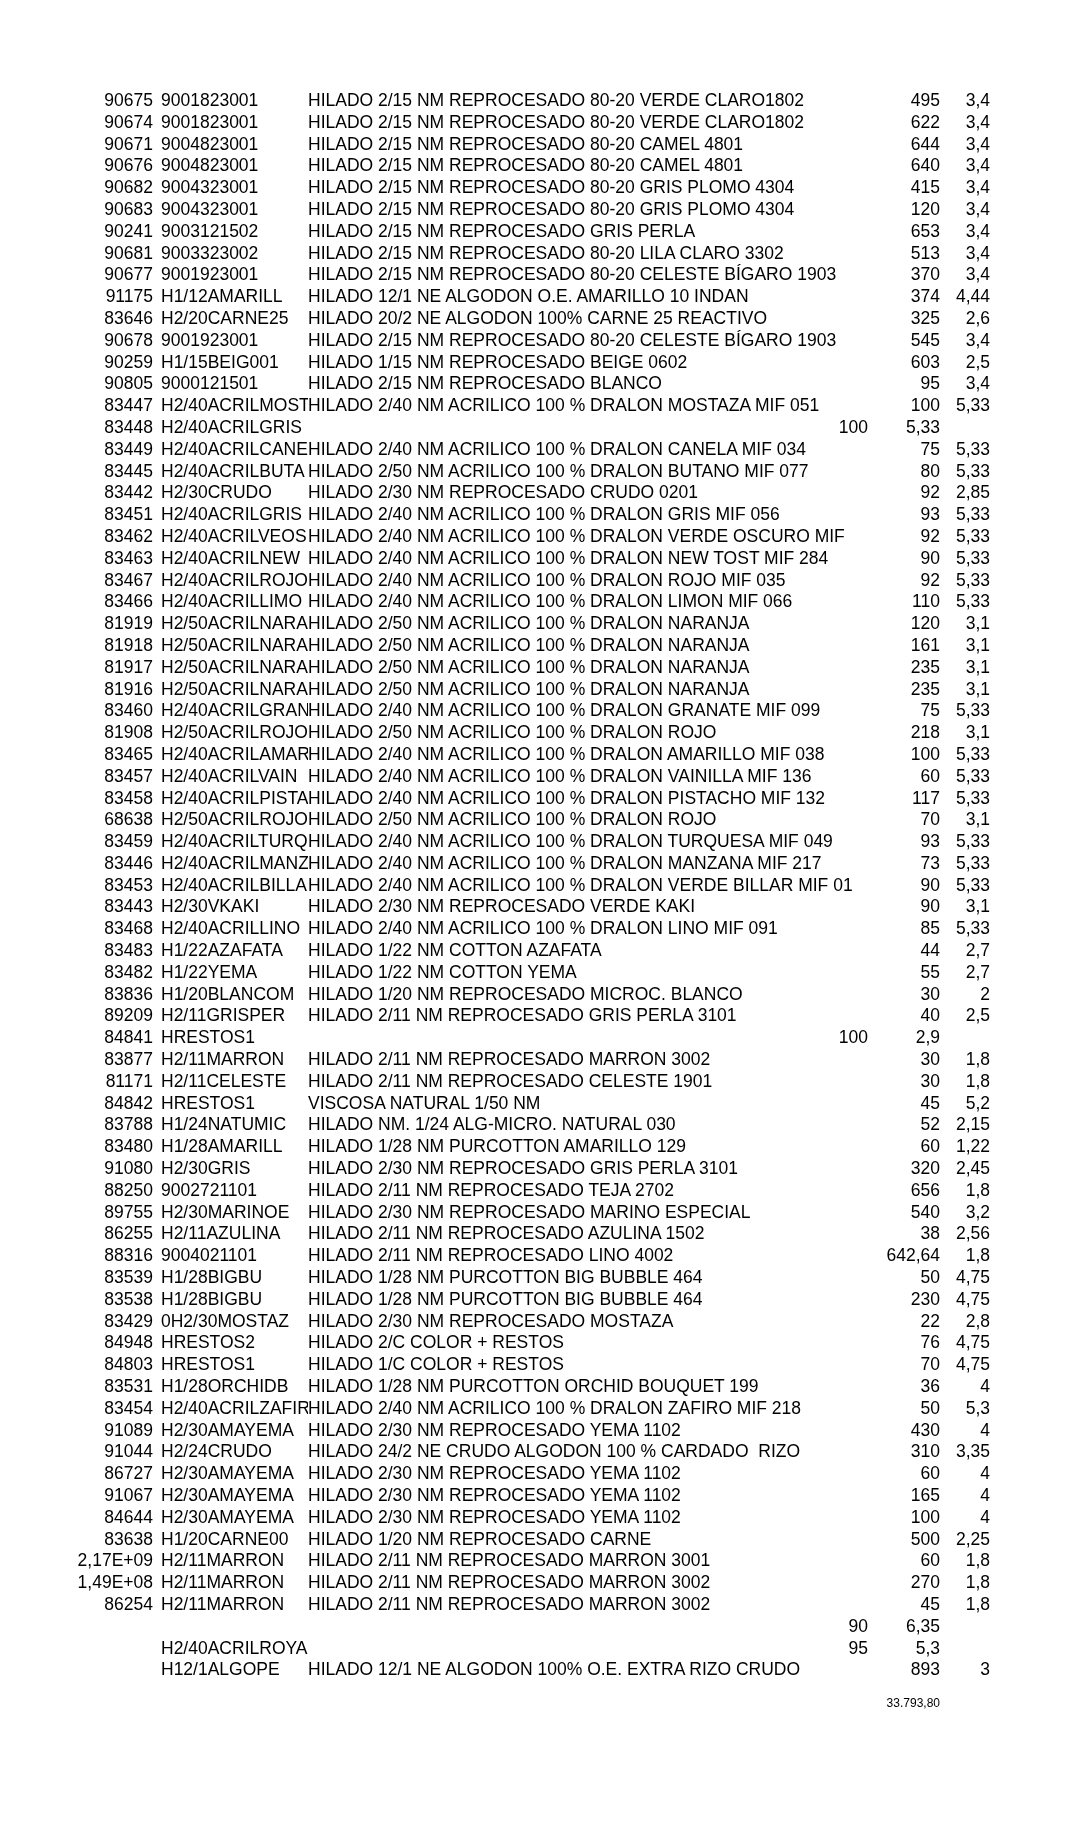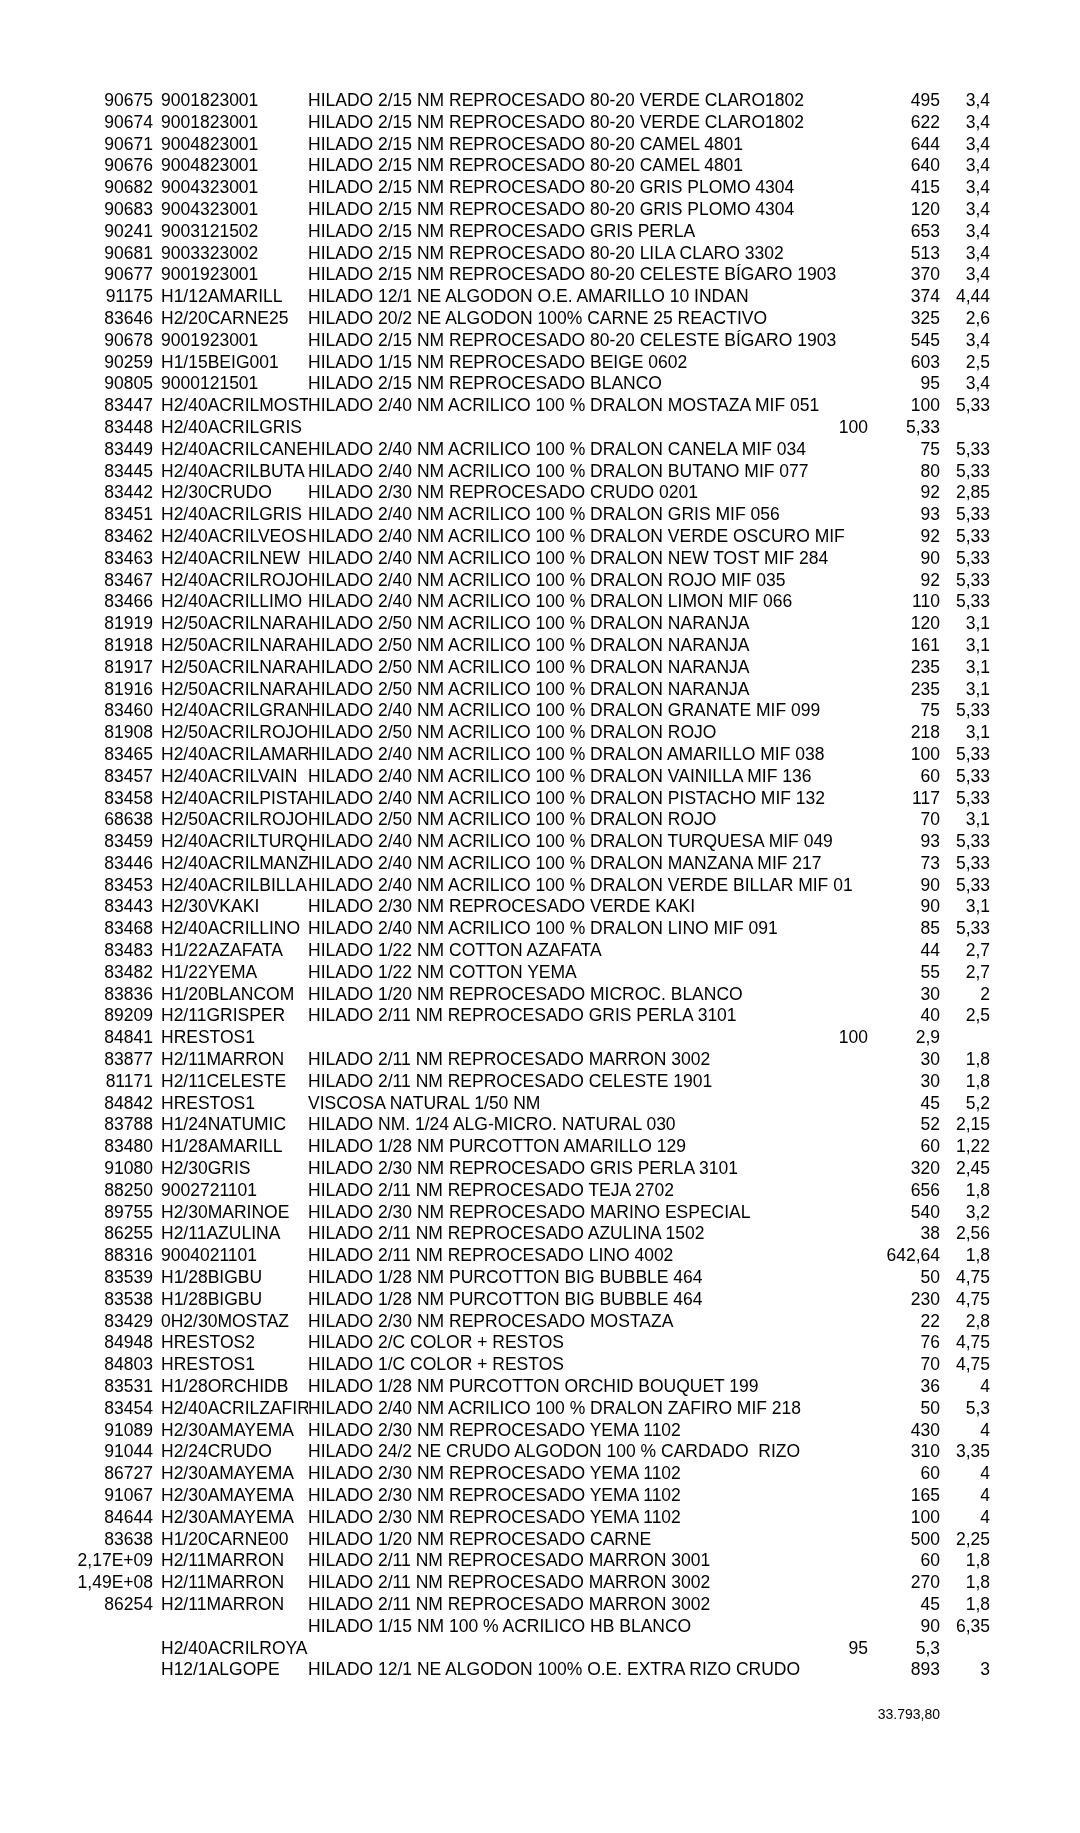--- a/index.html
+++ b/index.html
@@ -16,23 +16,23 @@
     white-space:pre;
   }
   .cell{overflow:hidden;}
   .c-code{text-align:right;padding-right:8px;box-sizing:border-box;}
   .c-ref{text-align:left;padding-right:4px;box-sizing:border-box;}
   .c-ref.ref-right{text-align:right;margin-top:31px;}
   .c-desc{text-align:left;}
   .c-qty{text-align:right;}
   .c-price{text-align:right;}
   .total-row{
-    margin-top:23px;
+    margin-top:12px;
     width:872px;
-    height:21.8px;line-height:21.8px;font-size:14px;
+    height:21.8px;line-height:21.8px;font-size:12px;
     text-align:right;
   }
 </style>
 </head>
 <body>
 
 <div class="report">
   <div id="rows">
   <div class="row">
     <div class="cell c-code">90675</div>
@@ -165,21 +165,21 @@
     <div class="cell c-code">83449</div>
     <div class="cell c-ref">H2/40ACRILCANE</div>
     <div class="cell c-desc">HILADO 2/40 NM ACRILICO 100 % DRALON CANELA MIF 034</div>
     <div class="cell c-qty">75</div>
     <div class="cell c-price">5,33</div>
   </div>
 
   <div class="row">
     <div class="cell c-code">83445</div>
     <div class="cell c-ref">H2/40ACRILBUTA</div>
-    <div class="cell c-desc">HILADO 2/40 NM ACRILICO 100 % DRALON BUTANO MIF 077</div>
+    <div class="cell c-desc">HILADO 2/50 NM ACRILICO 100 % DRALON BUTANO MIF 077</div>
     <div class="cell c-qty">80</div>
     <div class="cell c-price">5,33</div>
   </div>
 
   <div class="row">
     <div class="cell c-code">83442</div>
     <div class="cell c-ref">H2/30CRUDO</div>
     <div class="cell c-desc">HILADO 2/30 NM REPROCESADO CRUDO 0201</div>
     <div class="cell c-qty">92</div>
     <div class="cell c-price">2,85</div>
@@ -589,21 +589,20 @@
     <div class="cell c-code">86254</div>
     <div class="cell c-ref">H2/11MARRON</div>
     <div class="cell c-desc">HILADO 2/11 NM REPROCESADO MARRON 3002</div>
     <div class="cell c-qty">45</div>
     <div class="cell c-price">1,8</div>
   </div>
 
   <div class="row">
     <div class="cell c-code"></div>
     <div class="cell c-ref ref-right">9000111503</div>
-    <div class="cell c-desc">HILADO 1/15 NM 100 % ACRILICO HB BLANCO</div>
     <div class="cell c-qty">90</div>
     <div class="cell c-price">6,35</div>
   </div>
 
   <div class="row">
     <div class="cell c-code"></div>
     <div class="cell c-ref">H2/40ACRILROYA</div>
     <div class="cell c-qty">95</div>
     <div class="cell c-price">5,3</div>
   </div>

